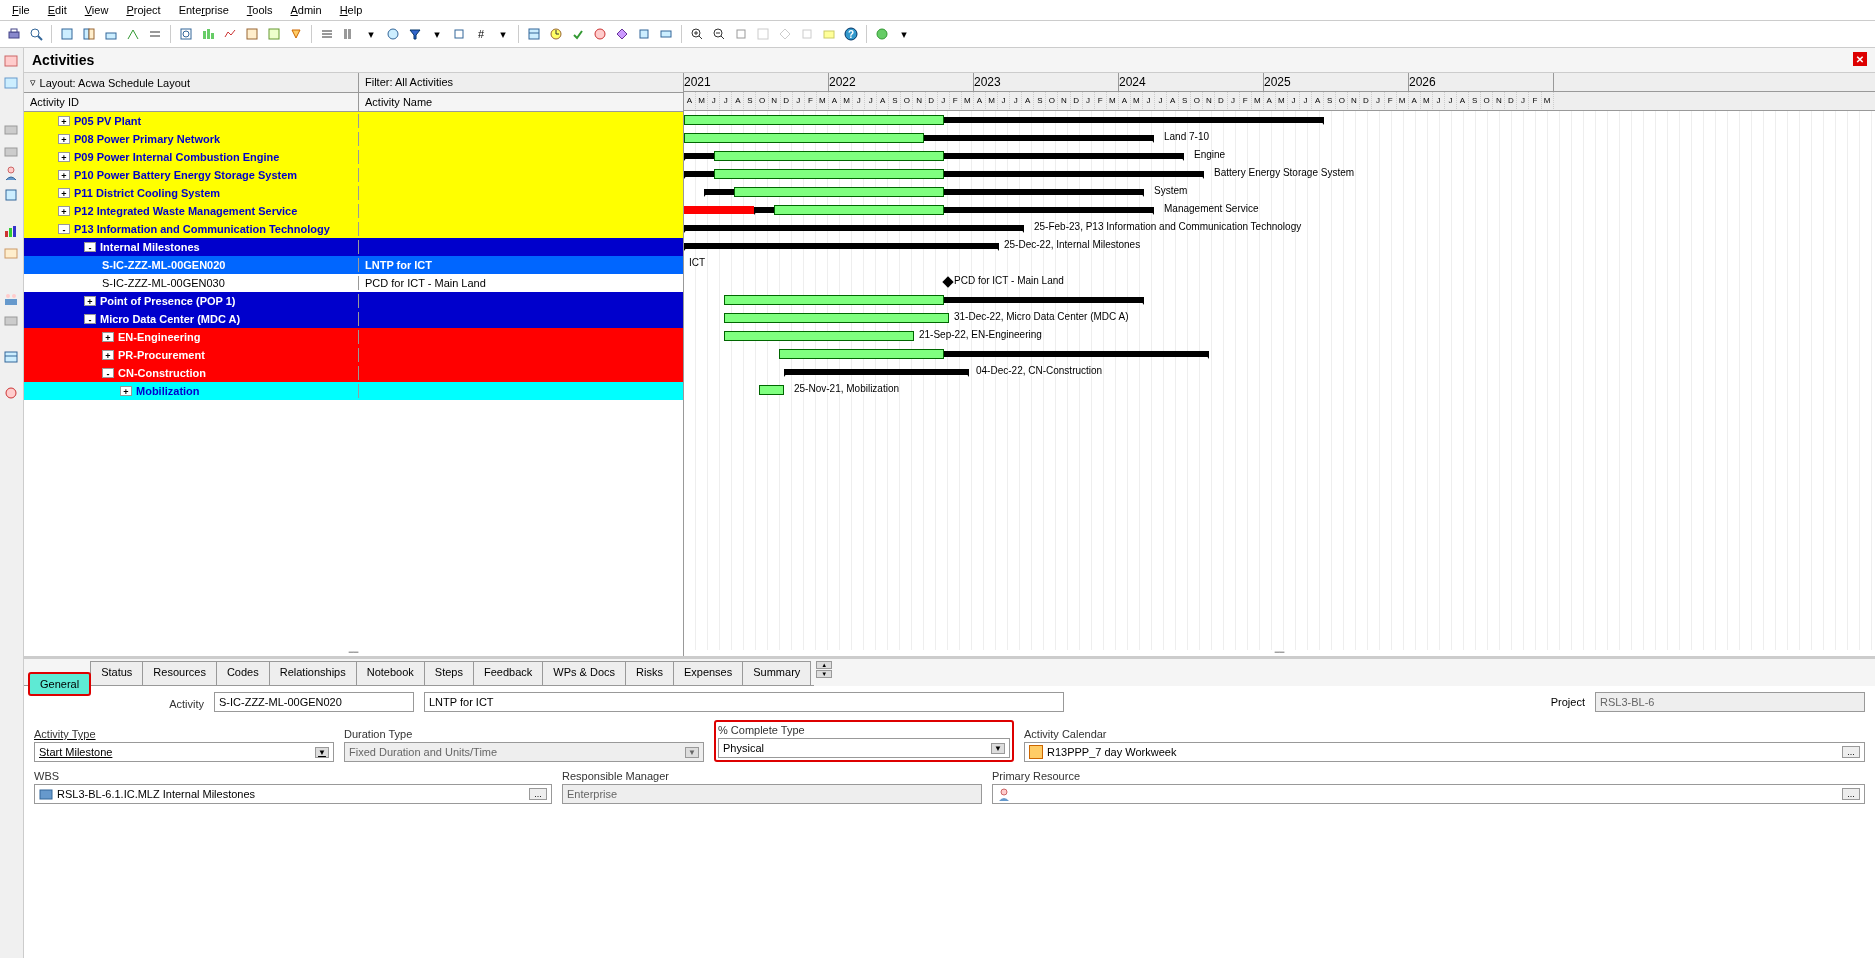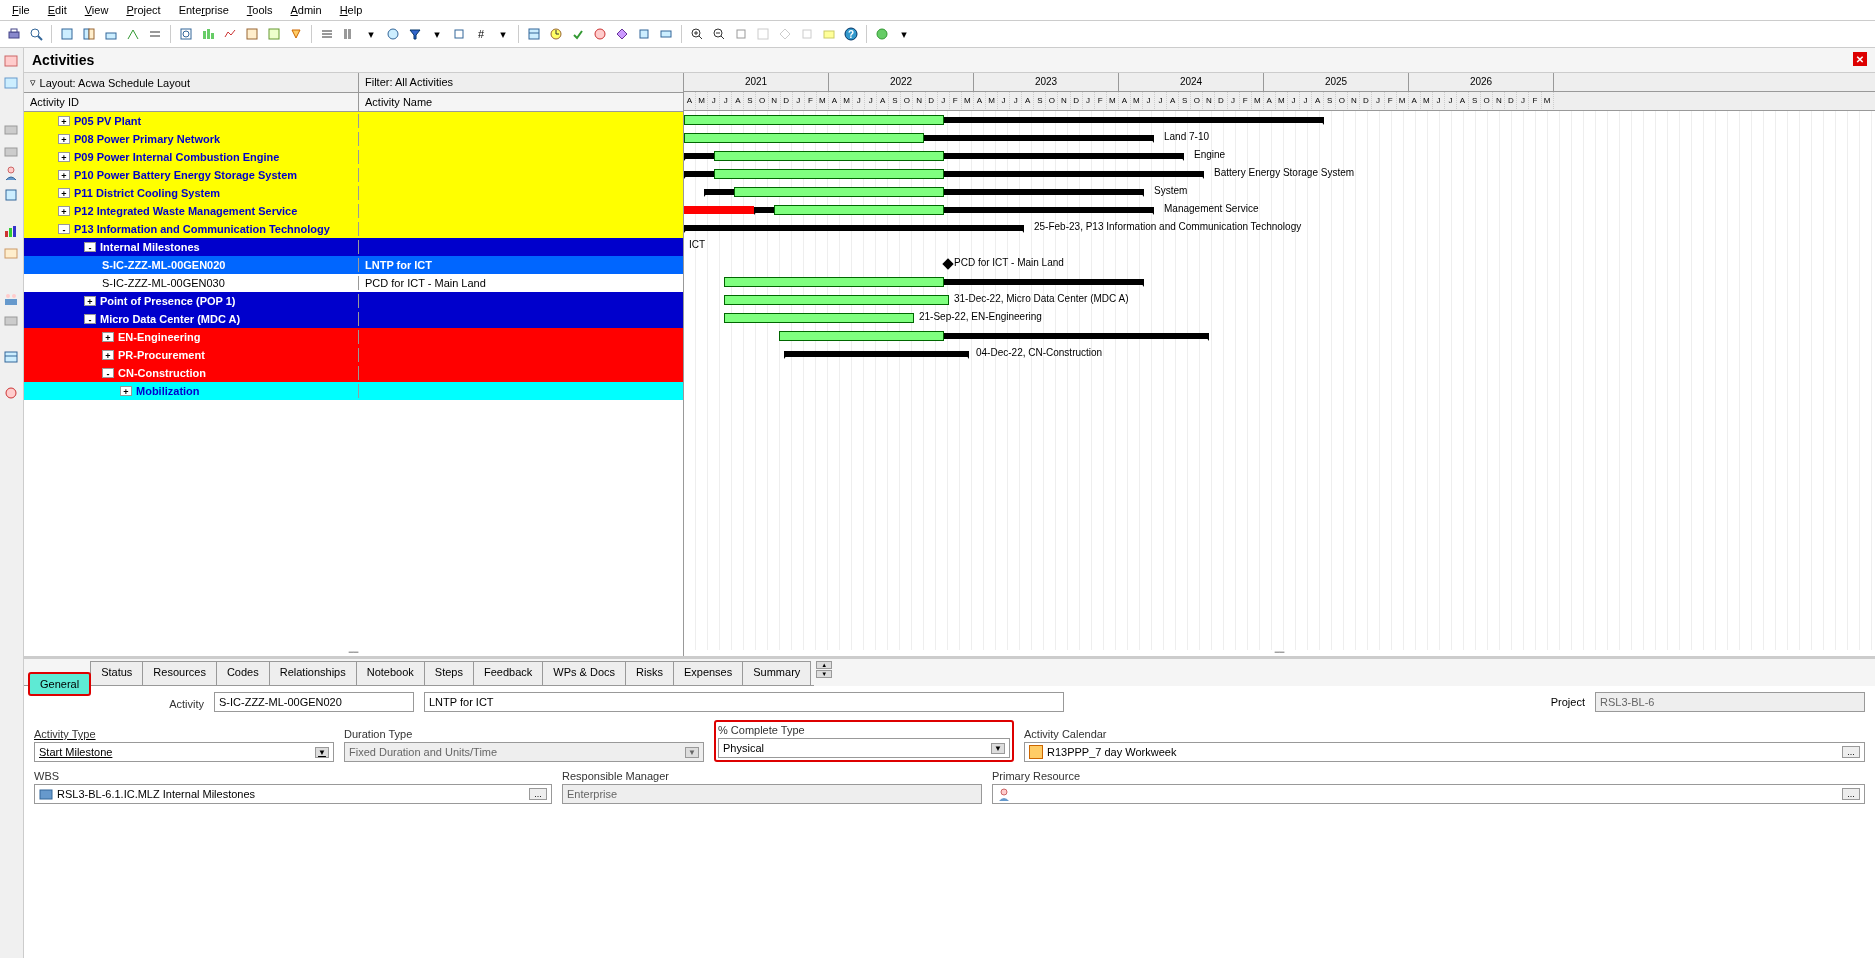--- a/index.html
+++ b/index.html
@@ -35,21 +35,21 @@
 .lvl-red { background: #ff0000; color: #fff; }
 .lvl-cyan { background: #00ffff; color: #0000cc; }
 .lvl-white { background: #fff; color: #000; font-weight: normal; }
 .side-strip { width: 8px; height: 100%; }
 .strip-green { background: #00ff00; }
 .strip-yellow { background: #ffff00; }
 .strip-blue { background: #0000cc; }
 .gantt-pane { flex: 1; display: flex; flex-direction: column; overflow: hidden; }
 .gantt-head { height: 38px; background: #eee; border-bottom: 1px solid #999; position: relative; }
 .year-row { display: flex; height: 18px; }
-.year-cell { border-right: 1px solid #999; text-align: center; font-size: 10px; line-height: 18px; }
+.year-cell { border-right: 1px solid #999; font-size: 12px; line-height: 18px; }
 .month-row { display: flex; height: 18px; border-top: 1px solid #999; }
 .month-cell { border-right: 1px dotted #ccc; text-align: center; font-size: 8px; line-height: 18px; }
 .gantt-body { flex: 1; position: relative; overflow: auto; background: repeating-linear-gradient(to right, transparent, transparent 11px, #eee 11px, #eee 12px); }
 .gantt-row { height: 18px; position: relative; display: flex; align-items: center; }
 .bar { position: absolute; height: 10px; top: 4px; }
 .bar-green { background: #7fff7f; border: 1px solid #006600; }
 .bar-sum-black { background: #000; height: 6px; top: 6px; }
 .bar-sum-black::before, .bar-sum-black::after { content:''; position:absolute; top:0; width:0; height:0; border-top:8px solid #000; }
 .bar-sum-black::before { left:0; border-right:6px solid transparent; }
 .bar-sum-black::after { right:0; border-left:6px solid transparent; }
@@ -674,20 +674,24 @@
               <div class="bar bar-red" style="left: 0px; width: 70px;"></div>
               <div class="bar bar-sum-black" style="left: 70px; width: 400px;"></div>
               <div class="bar bar-green" style="left: 90px; width: 170px;"></div>
               <div class="gantt-label" style="left: 480px;">Management Service</div>
             </div>
             <div class="gantt-row">
               <div class="bar bar-sum-black" style="left: 0px; width: 340px;"></div>
               <div class="gantt-label" style="left: 350px;">25-Feb-23, P13 Information and Communication Technology</div>
             </div>
             <div class="gantt-row">
+              <div class="bar bar-sum-black" style="left: 0px; width: 315px;"></div>
+              <div class="gantt-label" style="left: 320px;">25-Dec-22, Internal Milestones</div>
+            </div>
+            <div class="gantt-row">
               <div class="gantt-label" style="left: 5px;">ICT</div>
             </div>
             <div class="gantt-row">
               <div class="diamond" style="left: 260px;"></div>
               <div class="gantt-label" style="left: 270px;">PCD for ICT - Main Land</div>
             </div>
             <div class="gantt-row">
               <div class="bar bar-sum-black" style="left: 40px; width: 420px;"></div>
               <div class="bar bar-green" style="left: 40px; width: 220px;"></div>
             </div>
@@ -701,20 +705,24 @@
               <div class="bar bar-green" style="left: 40px; width: 190px;"></div>
               <div class="gantt-label" style="left: 235px;">21-Sep-22, EN-Engineering</div>
             </div>
             <div class="gantt-row">
               <div class="bar bar-sum-black" style="left: 95px; width: 430px;"></div>
               <div class="bar bar-green" style="left: 95px; width: 165px;"></div>
             </div>
             <div class="gantt-row">
               <div class="bar bar-sum-black" style="left: 100px; width: 185px;"></div>
               <div class="gantt-label" style="left: 292px;">04-Dec-22, CN-Construction</div>
+            </div>
+            <div class="gantt-row">
+              <div class="bar bar-green" style="left: 75px; width: 25px;"></div>
+              <div class="gantt-label" style="left: 110px;">25-Nov-21, Mobilization</div>
             </div>
           </div>
         <div class="grip">━━</div>
       </div>
     </div>
 
     <div class="bottom-pane">
       <div style="display:flex;">
         <div class="detail-tabs" id="detail-tabs">
             <div class="dtab active highlight-red">General</div>

